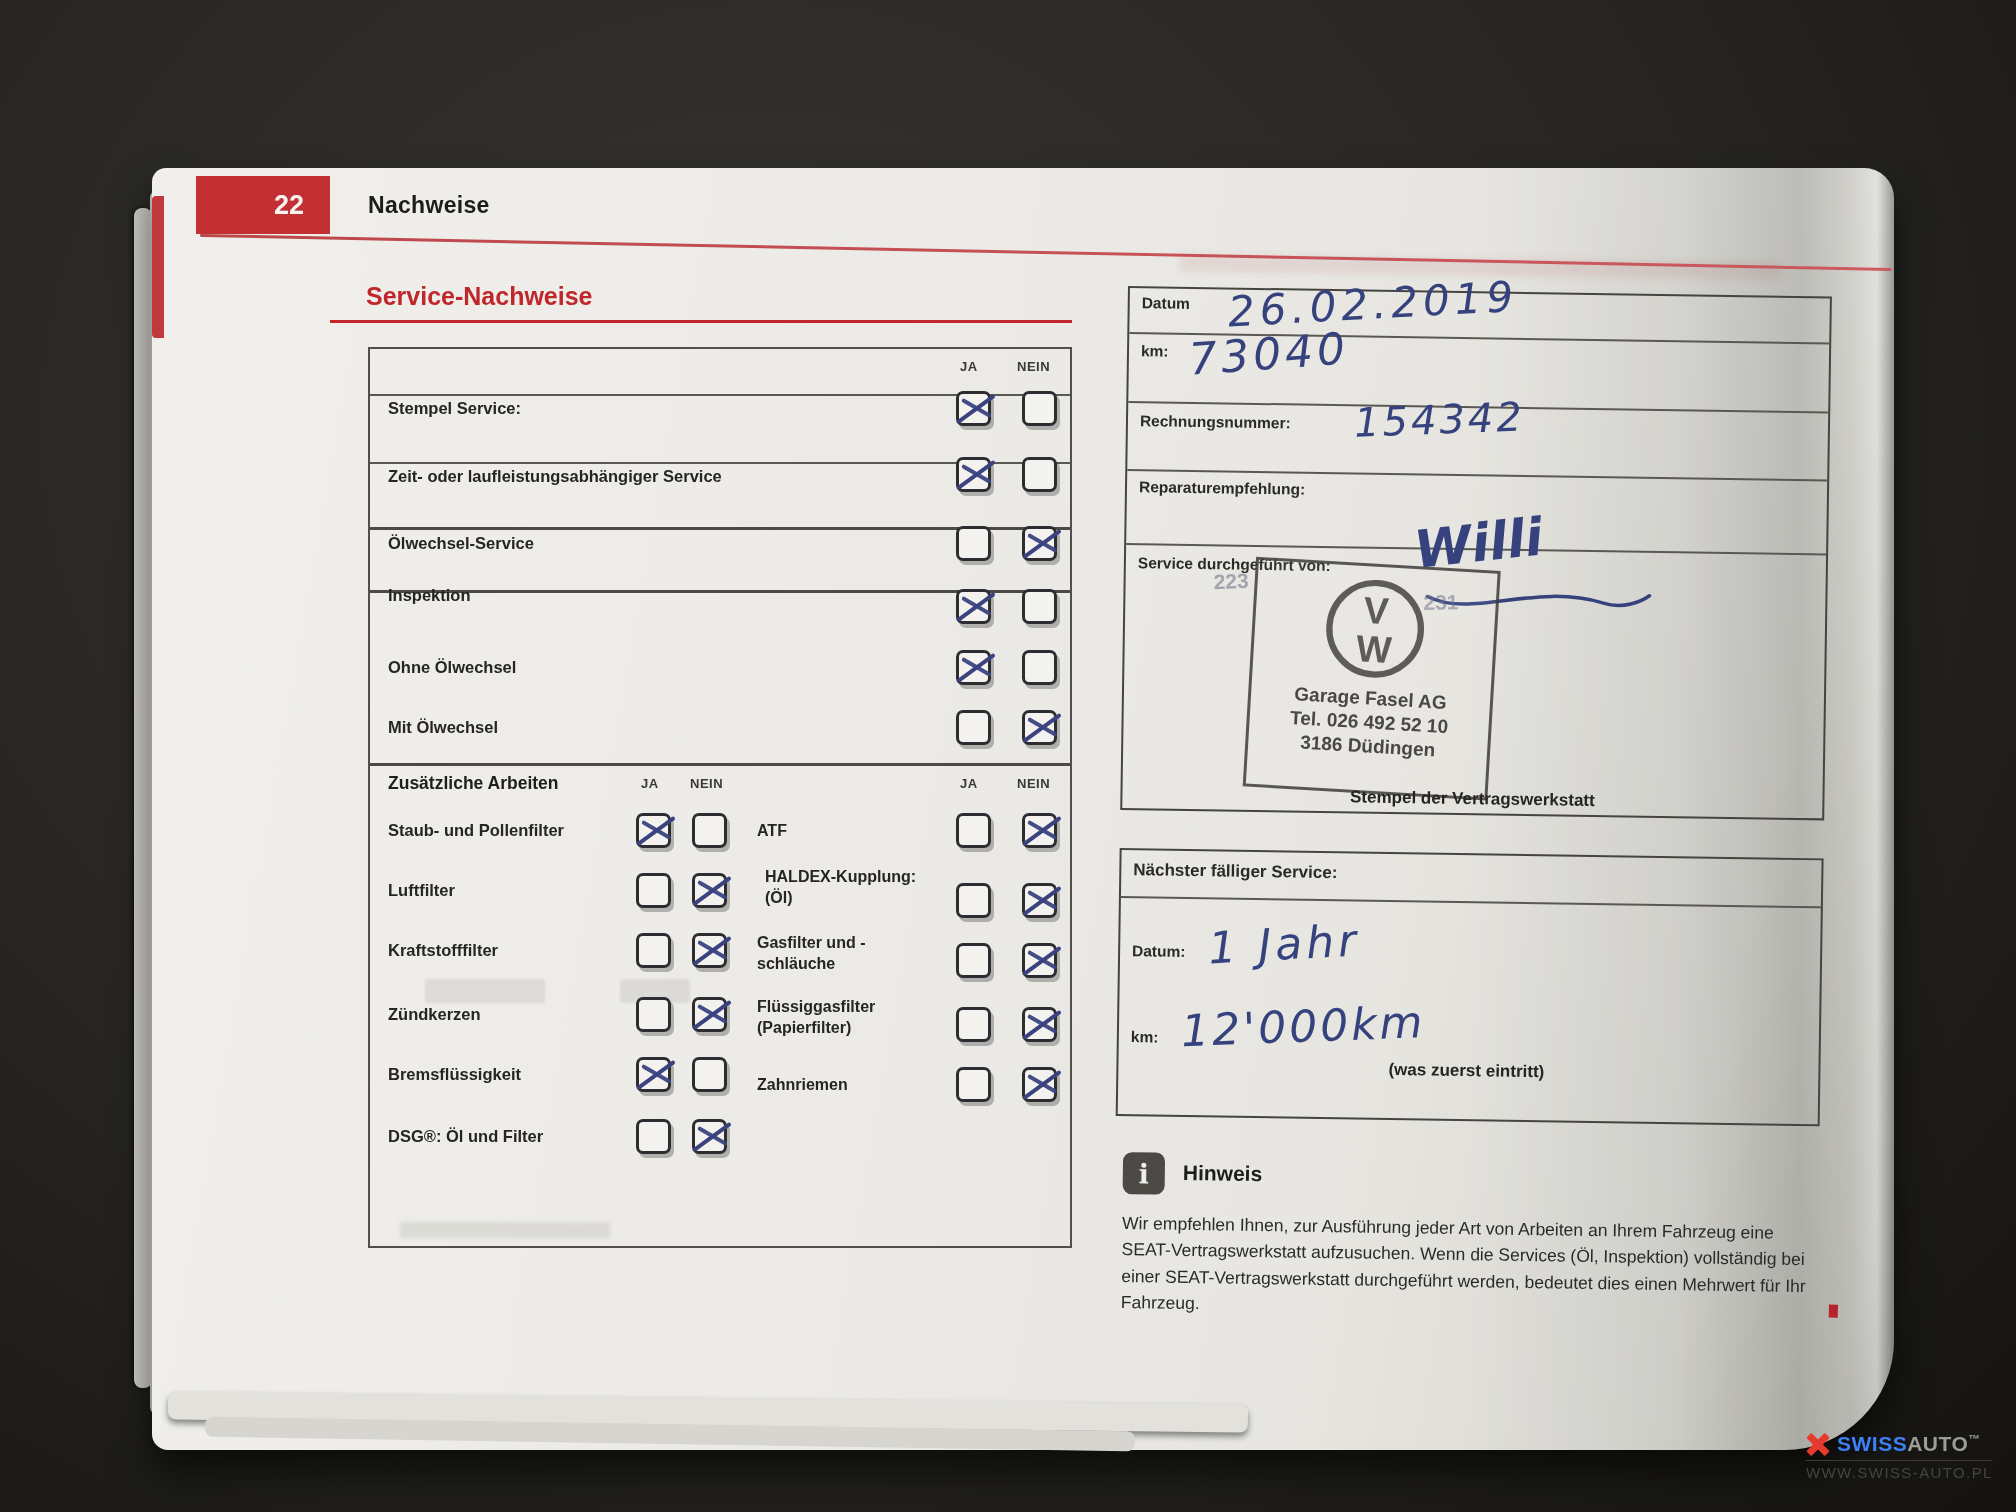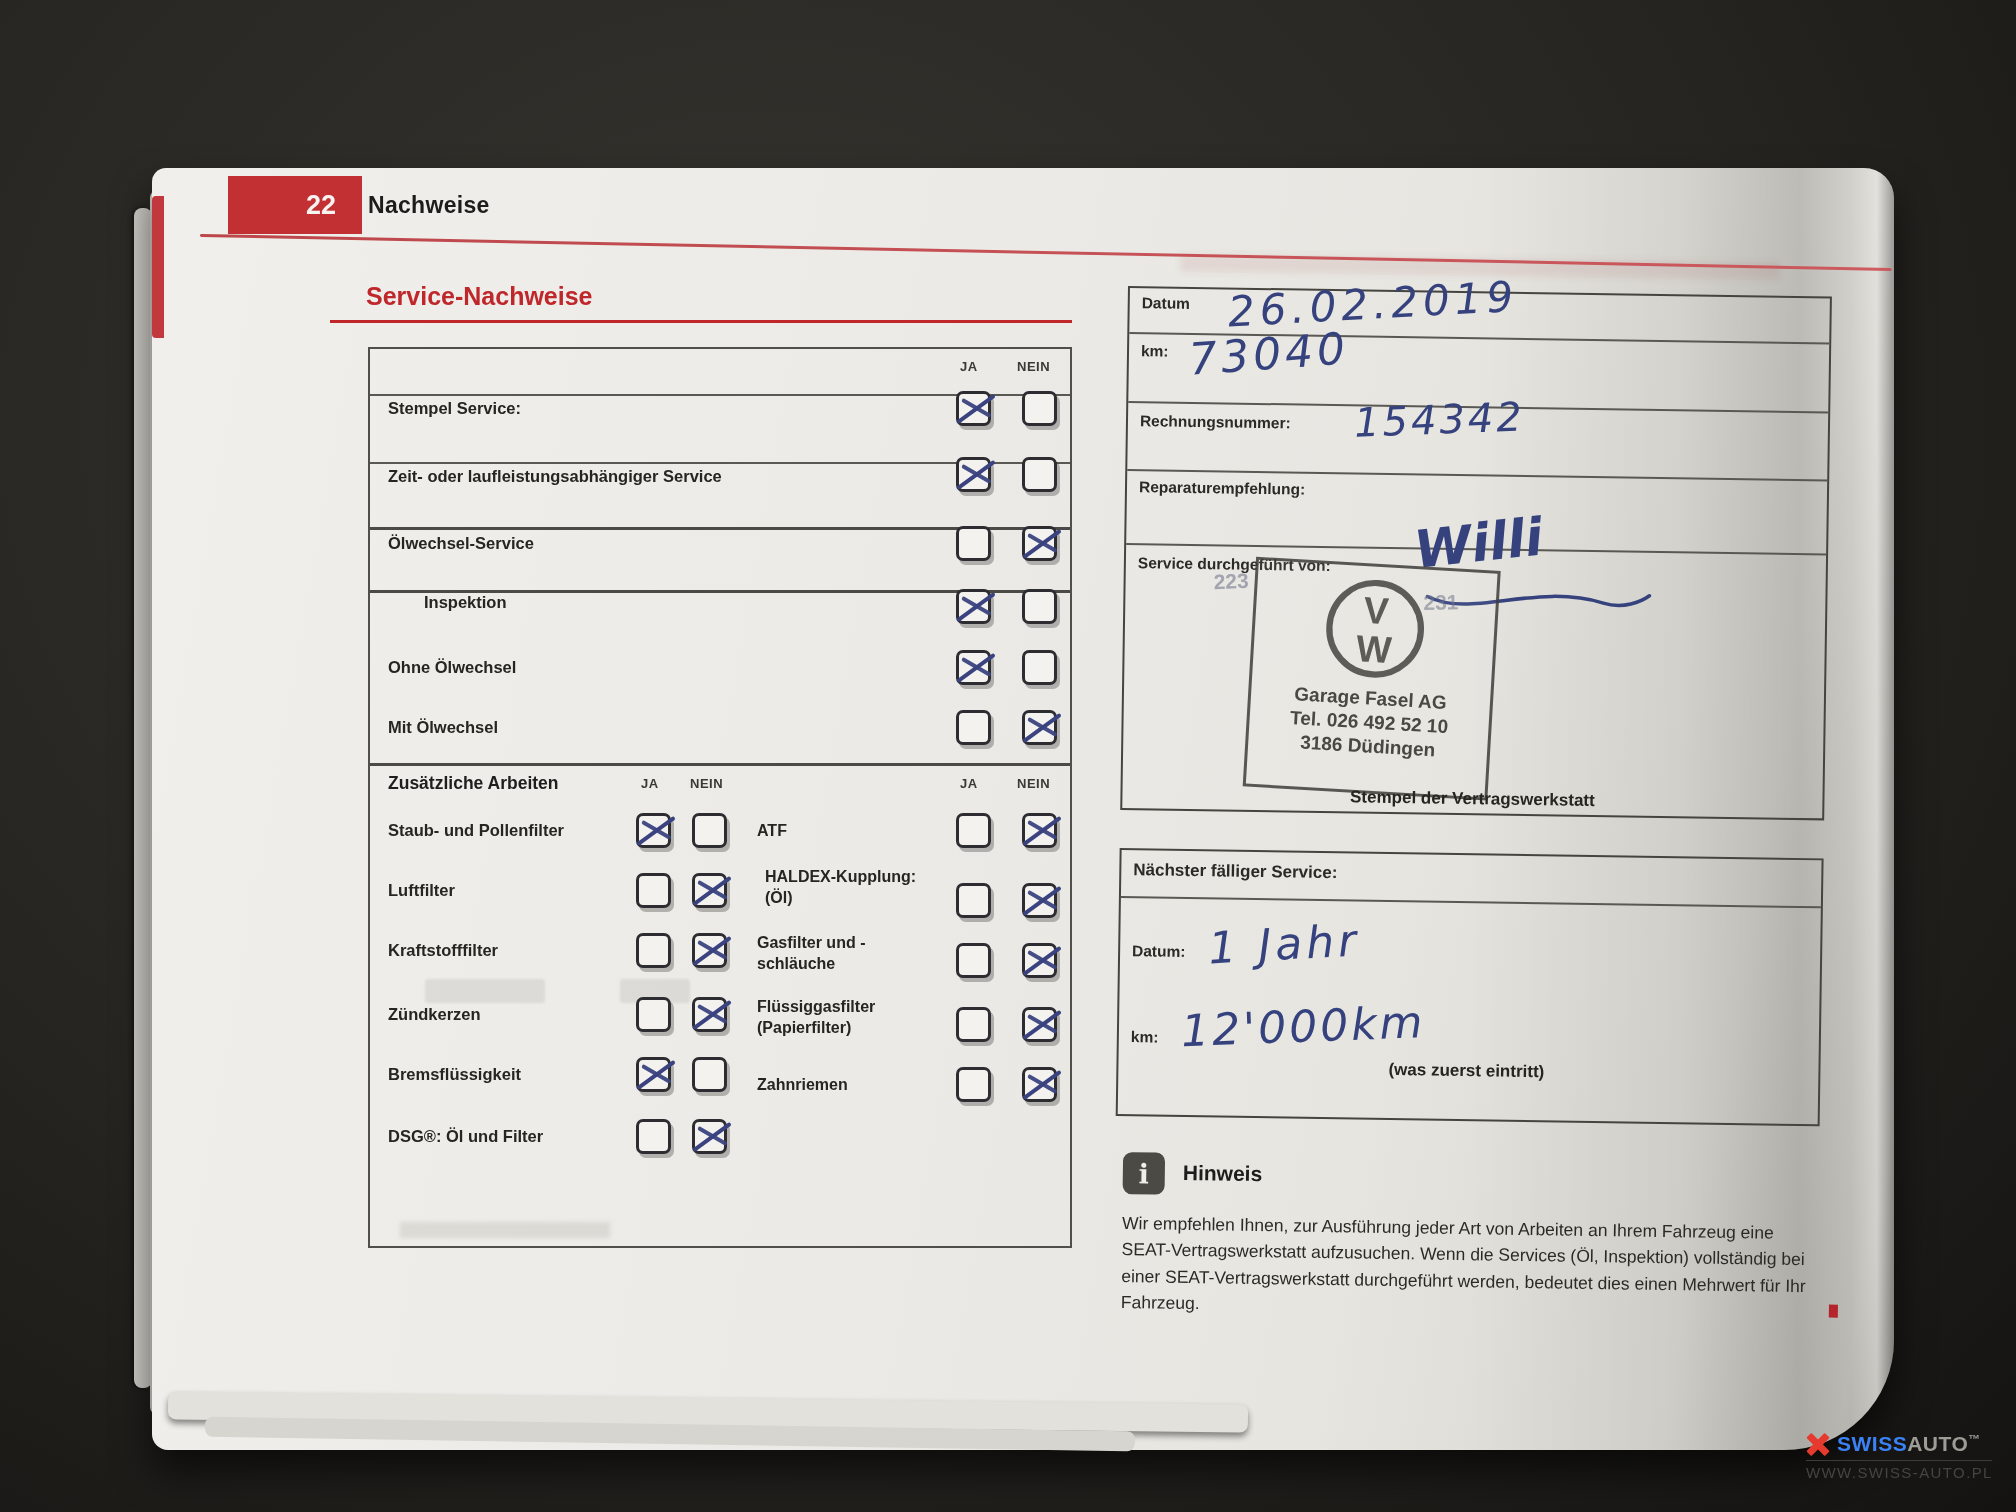--- a/index.html
+++ b/index.html
@@ -24,21 +24,21 @@
     box-shadow:0 22px 38px rgba(0,0,0,.6);
   }
   .curl{position:absolute;right:0;top:0;width:430px;height:100%;border-radius:inherit;
     background:linear-gradient(to right, rgba(0,0,0,0) 0%, rgba(0,0,0,.05) 50%, rgba(0,0,0,.14) 78%, rgba(0,0,0,.04) 90%, rgba(255,255,255,.25) 96%, rgba(0,0,0,.28) 100%);}
   .spine-red{left:152px;top:196px;width:12px;height:142px;background:#c2393d;border-radius:4px 0 0 4px;}
   .smudge{left:1180px;top:258px;width:600px;height:18px;background:rgba(155,60,58,.10);filter:blur(3px);transform:rotate(.8deg);}
   .smudge2{left:400px;top:1222px;width:210px;height:16px;background:rgba(90,88,84,.12);filter:blur(2px);}
   
   .page-tab{left:196px;top:176px;width:134px;height:58px;background:#c23034;color:#f6f3f0;
     display:flex;align-items:center;justify-content:flex-end;padding-right:26px;box-sizing:border-box;
-    font-size:27px;font-weight:700;margin-left:32px;}
+    font-size:27px;font-weight:700;}
   .page-header{left:368px;top:192px;font-size:23px;font-weight:700;color:#1d1c1a;letter-spacing:.3px;}
   .red-rule{left:200px;top:234px;width:1692px;height:3px;border-radius:2px;
     background:linear-gradient(to right,#b8373c,#cc5156);transform:rotate(1.15deg);transform-origin:left center;opacity:.92;}
   .section-title{left:366px;top:282px;font-size:25px;font-weight:700;color:#bf272b;}
   .title-rule{left:330px;top:320px;width:742px;height:3px;background:#bf272b;}
   
   .svc-table{left:368px;top:347px;width:704px;height:901px;border:2.5px solid #504f4c;box-sizing:border-box;}
   .svc-table .hline{position:absolute;left:0;width:100%;height:1.5px;background:#5a5853;}
   .svc-table .hline.thick{height:2.5px;background:#4b4a46;}
   .col-head{position:absolute;font-size:13px;font-weight:700;color:#3a3936;letter-spacing:.5px;}
@@ -124,21 +124,21 @@
   <div class="row-label" style="left:18px;top:118px;">Zeit- oder laufleistungsabhängiger Service</div>
   <div class="cb checked" style="left:586px;top:108px;"></div>
   <div class="cb" style="left:652px;top:108px;"></div>
   <div class="hline thick" style="top:178px;"></div>
 
   <div class="row-label" style="left:18px;top:185px;">Ölwechsel-Service</div>
   <div class="cb" style="left:586px;top:177px;"></div>
   <div class="cb checked" style="left:652px;top:177px;"></div>
   <div class="hline thick" style="top:241px;"></div>
 
-  <div class="row-label" style="left:18px;top:244px;margin-left:36px;">Inspektion</div>
+  <div class="row-label" style="left:18px;top:237px;">Inspektion</div>
   <div class="cb checked" style="left:586px;top:240px;"></div>
   <div class="cb" style="left:652px;top:240px;"></div>
 
   <div class="row-label" style="left:18px;top:309px;">Ohne Ölwechsel</div>
   <div class="cb checked" style="left:586px;top:301px;"></div>
   <div class="cb" style="left:652px;top:301px;"></div>
 
   <div class="row-label" style="left:18px;top:369px;">Mit Ölwechsel</div>
   <div class="cb" style="left:586px;top:361px;"></div>
   <div class="cb checked" style="left:652px;top:361px;"></div>

